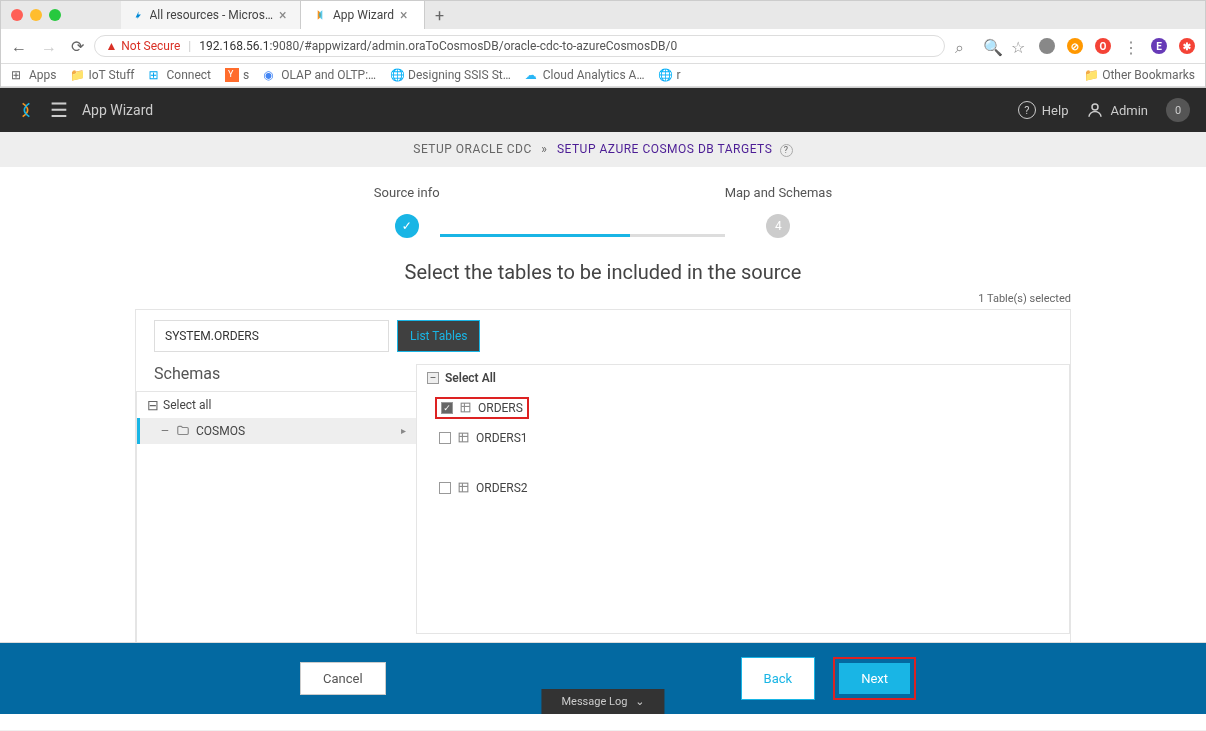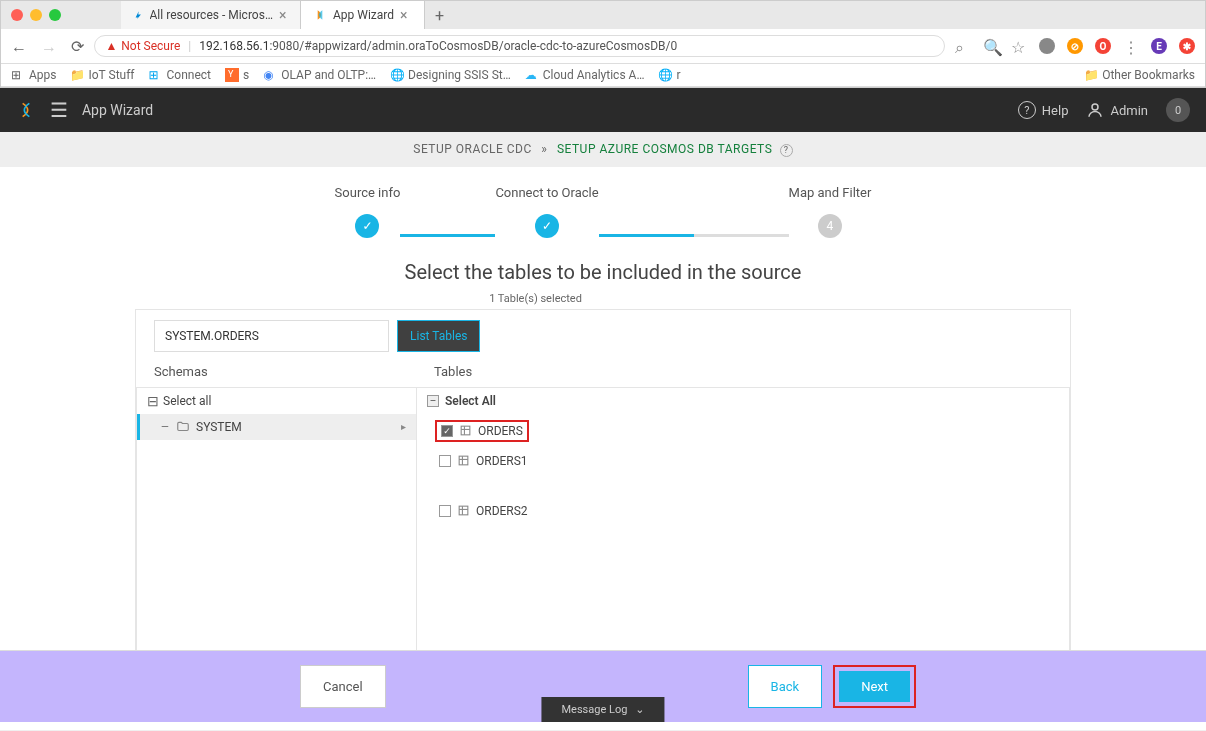--- a/index.html
+++ b/index.html
@@ -36,77 +36,77 @@
     
     .app-header { background: #2a2a2a; color: #ccc; display: flex; align-items: center; padding: 10px 16px; gap: 14px; }
     .app-logo { width: 20px; height: 20px; }
     .app-title { font-size: 14px; flex: 1; }
     .hdr-right { display: flex; align-items: center; gap: 18px; }
     .hdr-item { display: flex; align-items: center; gap: 6px; font-size: 13px; }
     .avatar-circle { width: 24px; height: 24px; border-radius: 50%; background: #555; display: flex; align-items: center; justify-content: center; font-size: 11px; }
     
     
     .breadcrumb { background: #eee; text-align: center; padding: 10px; font-size: 12px; letter-spacing: 0.5px; color: #666; }
-    .bc-active { color: #15803d; }
+    .bc-active { color: #4c1d95; }
     
     
     .content { background: #fff; height: 563px; position: relative; }
     
     
     .stepper { display: flex; justify-content: center; padding: 18px 0 10px; }
     .step-group { display: flex; align-items: flex-start; }
     .step { display: flex; flex-direction: column; align-items: center; }
     .step-label { font-size: 13px; color: #555; margin-bottom: 14px; }
     .step-circle { width: 24px; height: 24px; border-radius: 50%; display: flex; align-items: center; justify-content: center; font-size: 12px; color: #fff; }
     .step-done { background: #19b5e5; }
     .step-done::after { content: '✓'; }
     .step-current { background: #19b5e5; }
     .step-pending { background: #ccc; }
     .step-line { width: 95px; height: 3px; margin-top: 49px; }
     .line-done { background: #19b5e5; }
     .line-pending { background: #ddd; }
     
     .page-heading { text-align: center; font-size: 20px; color: #444; font-weight: 400; margin: 12px 0 8px; }
-    .tables-selected { text-align: center; font-size: 11px; color: #666; padding-right: 135px; margin-bottom: 4px; }
+    .tables-selected { text-align: right; font-size: 11px; color: #666; padding-right: 135px; margin-bottom: 4px; }
     
     
     .panel { margin: 0 135px; border: 1px solid #e5e5e5; }
     .panel-row { padding: 12px 18px; border-bottom: 1px solid #e5e5e5; display: flex; align-items: center; gap: 10px; font-size: 13px; color: #666; }
     .radio { width: 12px; height: 12px; border: 1px solid #aaa; border-radius: 50%; display: inline-flex; align-items: center; justify-content: center; }
     .radio.checked::after { content: ''; width: 6px; height: 6px; background: #666; border-radius: 50%; }
     .input-row { padding: 10px 18px 12px; display: flex; gap: 8px; }
     .filter-input { border: 1px solid #ddd; padding: 8px 10px; font-size: 12px; width: 235px; color: #333; }
     .list-tables-btn { border: 1px solid #19b5e5; color: #19b5e5; background: #404040; padding: 8px 12px; font-size: 12px; cursor: pointer; }
     
     .trees { display: flex; }
     .tree-col { flex: 0 0 280px; }
     .tree-col2 { flex: 1; }
-    .tree-header { font-size: 13px; color: #555; padding: 0 18px 8px; }
+    .tree-header { font-size: 16px; color: #555; padding: 0 18px 8px; }
     .tree-body { border: 1px solid #e5e5e5; border-right: none; height: 270px; }
     .tree-body2 { border: 1px solid #e5e5e5; height: 270px; }
     .tree-item { display: flex; align-items: center; gap: 6px; padding: 6px 10px; font-size: 12px; color: #444; }
     .tree-item.selected { background: #eee; border-left: 3px solid #19b5e5; }
     .tree-item.selected-sub { background: #eee; padding-left: 20px; }
     .expand-icon { width: 10px; height: 10px; font-size: 14px; color: #666; line-height: 10px; text-align: center;}
     .folder-icon { width: 14px; height: 14px; color: #888; }
     .table-icon { width: 13px; height: 13px; color: #888; }
     .checkbox { width: 12px; height: 12px; border: 1px solid #999; display: inline-flex; align-items: center; justify-content: center; background: #fff; }
     .checkbox.checked { background: #666; }
     .checkbox.checked::after { content: '✓'; color: #fff; font-size: 9px; }
     .checkbox.partial { background: #eee; }
     .checkbox.partial::after { content: '–'; font-size: 10px; color: #555;}
     .bold { font-weight: 600; }
     .red-box { border: 2px solid #d22; padding: 2px 4px; display: inline-flex; align-items: center; gap: 6px; }
     .chev { margin-left: auto; color: #888; font-size: 10px; }
     
     
-    .footer { position: absolute; bottom: 8px; left: 0; right: 0; border-top: 1px solid #ddd; background: #c4b5fd; padding: 14px 0; display: flex; }
+    .footer { position: absolute; bottom: 16px; left: 0; right: 0; border-top: 1px solid #ddd; background: #0369a1; padding: 14px 0; display: flex; align-items: center; }
     .cancel-btn { margin-left: 300px; padding: 8px 22px; border: 1px solid #ccc; background: #fff; font-size: 13px; color: #555; cursor: pointer; }
     .msg-log { position: absolute; left: 50%; transform: translateX(-50%); bottom: 0; background: #333; color: #ccc; font-size: 11px; padding: 6px 20px; display: flex; align-items: center; gap: 8px; }
-    .right-btns { margin-left: auto; margin-right: 290px; display: flex; gap: 11px; }
+    .right-btns { margin-left: auto; margin-right: 290px; display: flex; gap: 18px; }
     .back-btn { padding: 8px 22px; border: 1px solid #19b5e5; background: #fff; color: #19b5e5; font-size: 13px; cursor: pointer; }
     .next-btn { padding: 8px 22px; border: none; background: #19b5e5; color: #fff; font-size: 13px; cursor: pointer; }
     .red-box-next { border: 2px solid #d22; padding: 4px; display: inline-block; }
   </style>
 </head>
 <body>
 
 <div class="browser-chrome">
   <div style="display:flex;align-items:center;">
     <div class="window-controls">
@@ -236,28 +236,24 @@
 </div>
 
 <div class="content">
   <div class="stepper">
     <div class="step-group">
       <div class="step">
         <div class="step-label">Source info</div>
         <div class="step-circle step-done"></div>
       </div>
       <div class="step-line line-done"></div>
-      <div class="step">
-        <div class="step-label">Connect to Oracle</div>
-        <div class="step-circle step-done"></div>
-      </div>
       <div class="step-line line-done"></div>
       <div class="step-line line-pending"></div>
       <div class="step">
-        <div class="step-label">Map and Filter</div>
+        <div class="step-label">Map and Schemas</div>
         <div class="step-circle step-pending">4</div>
       </div>
     </div>
   </div>
 
   <div class="page-heading">Select the tables to be included in the source</div>
   <div class="tables-selected">1 Table(s) selected</div>
 
   <div class="panel">
     <div style="border-bottom:1px solid #e5e5e5;">
@@ -271,27 +267,26 @@
           <div class="tree-body">
             <div class="tree-item">
               <span class="expand-icon">⊟</span>
               <span>Select all</span>
             </div>
             <div class="tree-item selected selected-sub">
               <span class="expand-icon" style="font-size:10px;">—</span>
               <svg class="folder-icon" viewBox="0 0 24 24" fill="none" stroke="currentColor" stroke-width="2">
                   <path d="M3 6a2 2 0 012-2h4l2 2h8a2 2 0 012 2v8a2 2 0 01-2 2H5a2 2 0 01-2-2V6z"></path>
                 </svg>
-              <span>SYSTEM</span>
+              <span>COSMOS</span>
               <span class="chev">▸</span>
             </div>
           </div>
         </div>
         <div class="tree-col2">
-          <div class="tree-header">Tables</div>
           <div class="tree-body2">
             <div class="tree-item">
               <span class="checkbox partial"></span>
               <span class="bold">Select All</span>
             </div>
             <div class="tree-item" style="padding-left:18px;">
               <span class="red-box">
                 <span class="checkbox checked"></span>
                 <svg class="table-icon" viewBox="0 0 24 24" fill="none" stroke="currentColor" stroke-width="2">
                     <rect x="4" y="4" width="16" height="16"></rect>

